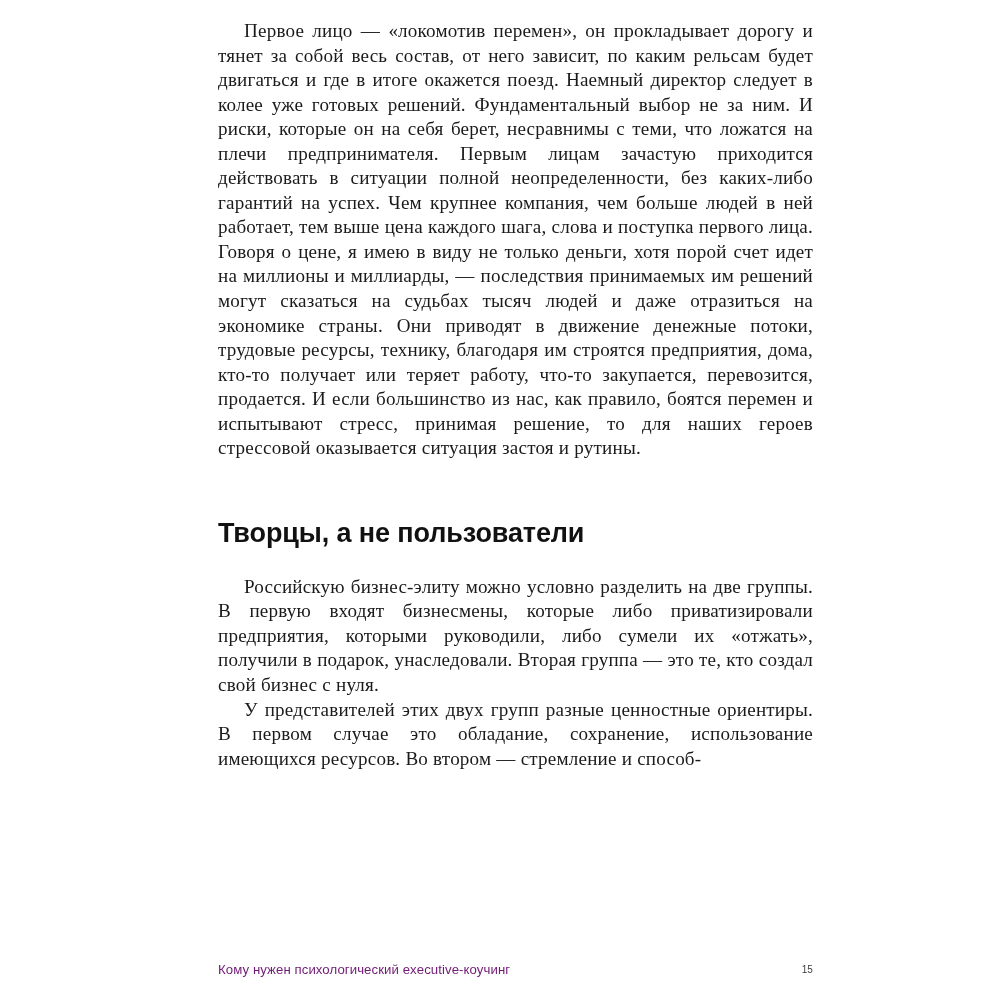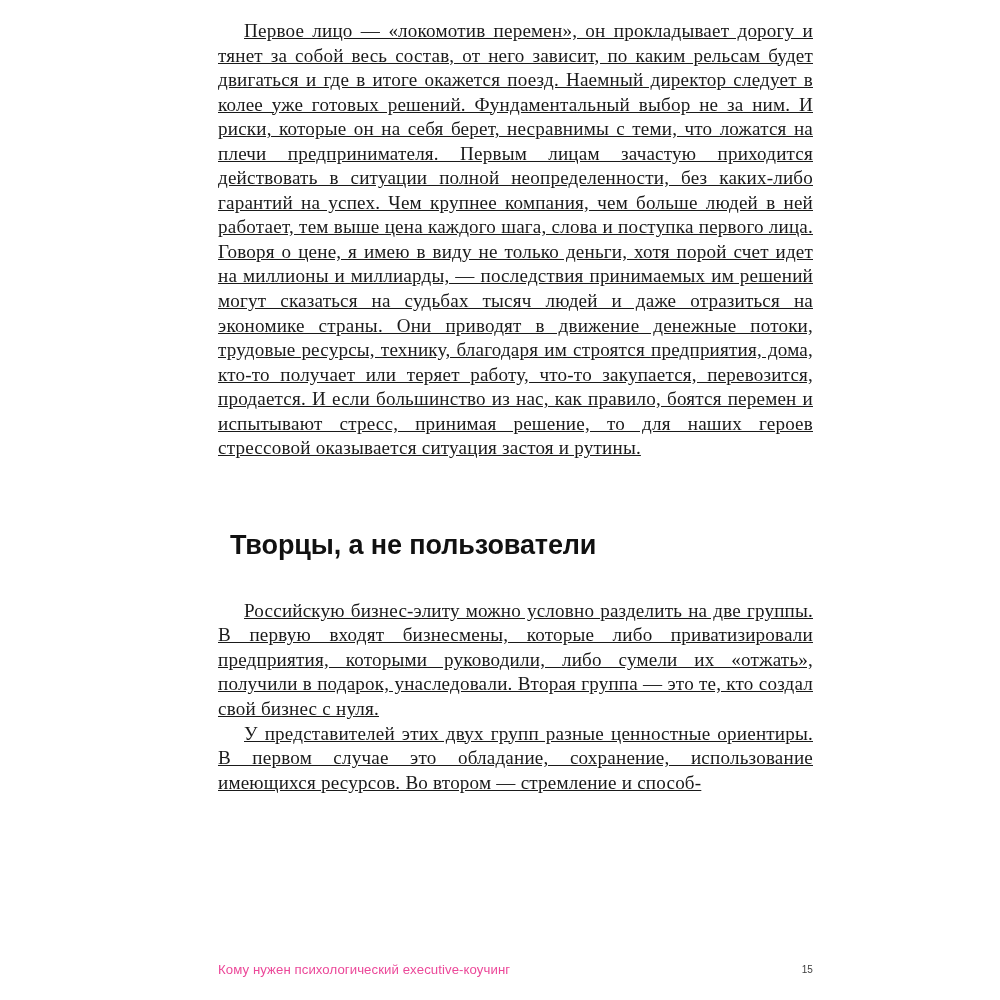--- a/index.html
+++ b/index.html
@@ -42,31 +42,30 @@
     text-justify: inter-word;
     color: #1a1a1a;
     letter-spacing: 0.01em;
     word-spacing: 0.005em;
     hyphens: manual;
   }
 
   
   .para.indent {
     text-indent: 26px;
-    text-decoration: underline;
   }
 
   
   .para.clipped {
     overflow: hidden;
   }
 
   
   .section-heading {
-    margin: 12px;
+    margin: 0;
     font-family: "Liberation Sans", "DejaVu Sans", sans-serif;
     font-weight: 700;
     font-size: 27px;
     line-height: 30px;
     letter-spacing: -0.004em;
     color: #111111;
     text-align: left;
   }
 
   
@@ -82,21 +81,21 @@
     height: 24px;
     display: flex;
     align-items: center;
     justify-content: space-between;
     font-family: "Liberation Sans", "DejaVu Sans", sans-serif;
   }
   .running-head {
     font-size: 13.2px;
     line-height: 18px;
     font-weight: 400;
-    color: #ec4899;
+    color: #701a75;
     letter-spacing: 0.006em;
     white-space: nowrap;
   }
   .folio {
     font-size: 10px;
     line-height: 18px;
     font-weight: 400;
     color: #3d3d3d;
     letter-spacing: 0.01em;
   }

